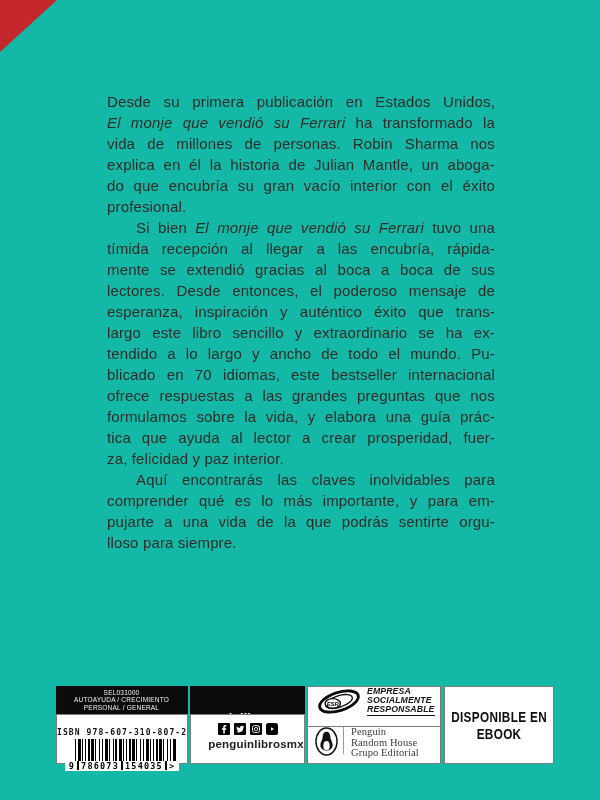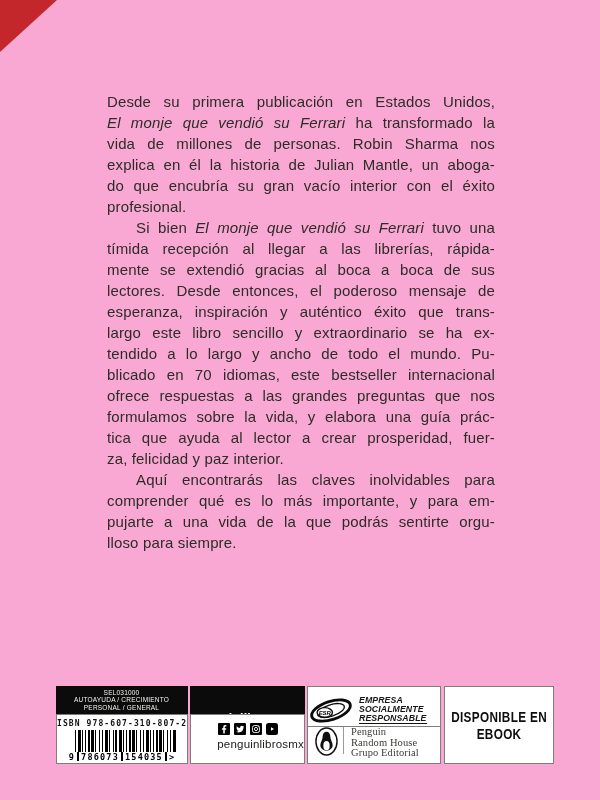--- a/index.html
+++ b/index.html
@@ -1,18 +1,18 @@
 <!DOCTYPE html>
 <html><head>
 <meta charset="utf-8">
 <style>
   html,body { margin:0; padding:0; background:#888; }
   .page {
     position:relative; width:600px; height:800px; overflow:hidden;
-    background:#f9a8d4;
+    background:#14b8a6;
     font-family:"Liberation Sans", sans-serif;
   }
   
   .corner {
     position:absolute; top:0; left:0; width:0; height:0;
     border-top:52px solid #c3272b; border-right:57px solid transparent;
   }
   
   .body-text {
     position:absolute; left:107px; top:91px; width:388px;
@@ -27,44 +27,44 @@
   .fbox { position:absolute; background:#fff; border:1px solid #7e7e78; box-sizing:border-box; }
   .fblack { background:#0b0b0b; border-color:#0b0b0b; color:#fff; }
 
   .cat-box { left:56px; top:686px; width:132px; height:28px;
     display:flex; flex-direction:column; align-items:center; justify-content:center;
     font-size:6.8px; line-height:7.3px; letter-spacing:.2px; color:#f2f2ef;
     text-align:center; transform-origin:center; }
   .cat-inner { transform:scaleX(.96); }
 
   .isbn-box { left:56px; top:714px; width:132px; height:50px; }
-  .isbn-label { margin-top:4px; text-align:center; font-family:"DejaVu Sans Mono", monospace;
+  .isbn-label { margin-top:13px; text-align:center; font-family:"DejaVu Sans Mono", monospace;
     font-size:8px; font-weight:700; letter-spacing:1.1px; color:#121212; white-space:nowrap; }
   .barcode { position:relative; width:114px; height:32px; margin:2px auto 0; }
   .bars { position:absolute; left:10px; right:2px; top:0; height:24px;
     background:repeating-linear-gradient(90deg,
       #000 0 1.5px, #fff 1.5px 3px, #000 3px 6px, #fff 6px 7px,
       #000 7px 8px, #fff 8px 10.5px, #000 10.5px 11.5px, #fff 11.5px 13.5px); }
   .bcdigits { position:absolute; left:0; right:0; bottom:0; height:10px; background:#fff;
     display:flex; align-items:center; justify-content:center; gap:2px;
     font-family:"DejaVu Sans Mono", monospace; font-size:8.5px; font-weight:700; color:#000; }
   .bcdigits span { letter-spacing:1.2px; }
   .guard { width:2px; height:9px; background:#000; align-self:flex-start; }
 
   .web-box { left:190px; top:686px; width:115px; height:40px;
     display:flex; align-items:flex-end; justify-content:center;
     font-size:12.5px; font-weight:700; letter-spacing:.1px; }
   .social-box { left:190px; top:714px; width:115px; height:50px; }
   .icons-row { display:flex; align-items:center; justify-content:center; gap:4px; margin-top:8px; }
   .icons-row svg { width:12px; height:12px; display:block; }
-  .handle { text-align:right; font-size:11.5px; font-weight:400; color:#21201d;
+  .handle { text-align:center; font-size:11.5px; font-weight:700; color:#21201d;
     letter-spacing:.2px; margin-top:3px;margin-left:17px; }
 
   .esr-box { left:307px; top:686px; width:134px; height:48px;
-    display:flex; align-items:center; gap:5px; }
+    display:flex; align-items:flex-start; padding-left:8px; gap:5px; }
   .esr-text { font-size:9px; font-weight:700; font-style:italic; line-height:9px;
     letter-spacing:.1px; color:#161616; transform:scaleX(.97); transform-origin:left; }
   .esr-text .u { display:inline-block; border-bottom:1.2px solid #111; padding-bottom:.5px; }
 
   .prh-box { left:307px; top:726px; width:134px; height:38px;
     display:flex; align-items:flex-start; padding-left:7px; }
   .prh-div { width:1px; height:27px; background:#9b9b95; margin:0 7px 0 5px; }
   .prh-text { font-family:"Liberation Serif", serif; font-size:10.5px; line-height:10.5px;
     color:#3c3b37; letter-spacing:.1px; }
 
@@ -82,21 +82,21 @@
   <div class="corner"></div>
 
   <div class="body-text" id="body-text">
       <div class="bodyline"><span>Desde su primera publicación en Estados Unidos,</span></div>
       <div class="bodyline"><span class="it">El monje que vendió su Ferrari</span><span> ha transformado la</span></div>
       <div class="bodyline"><span>vida de millones de personas. Robin Sharma nos</span></div>
       <div class="bodyline"><span>explica en él la historia de Julian Mantle, un aboga-</span></div>
       <div class="bodyline"><span>do que encubría su gran vacío interior con el éxito</span></div>
       <div class="bodyline lastline"><span>profesional.</span></div>
       <div class="bodyline indent"><span>Si bien </span><span class="it">El monje que vendió su Ferrari</span><span> tuvo una</span></div>
-      <div class="bodyline"><span>tímida recepción al llegar a las librerías, rápida-</span></div>
+      <div class="bodyline"><span>tímida recepción al llegar a las encubría, rápida-</span></div>
       <div class="bodyline"><span>mente se extendió gracias al boca a boca de sus</span></div>
       <div class="bodyline"><span>lectores. Desde entonces, el poderoso mensaje de</span></div>
       <div class="bodyline"><span>esperanza, inspiración y auténtico éxito que trans-</span></div>
       <div class="bodyline"><span>largo este libro sencillo y extraordinario se ha ex-</span></div>
       <div class="bodyline"><span>tendido a lo largo y ancho de todo el mundo. Pu-</span></div>
       <div class="bodyline"><span>blicado en 70 idiomas, este bestseller internacional</span></div>
       <div class="bodyline"><span>ofrece respuestas a las grandes preguntas que nos</span></div>
       <div class="bodyline"><span>formulamos sobre la vida, y elabora una guía prác-</span></div>
       <div class="bodyline"><span>tica que ayuda al lector a crear prosperidad, fuer-</span></div>
       <div class="bodyline lastline"><span>za, felicidad y paz interior.</span></div>

